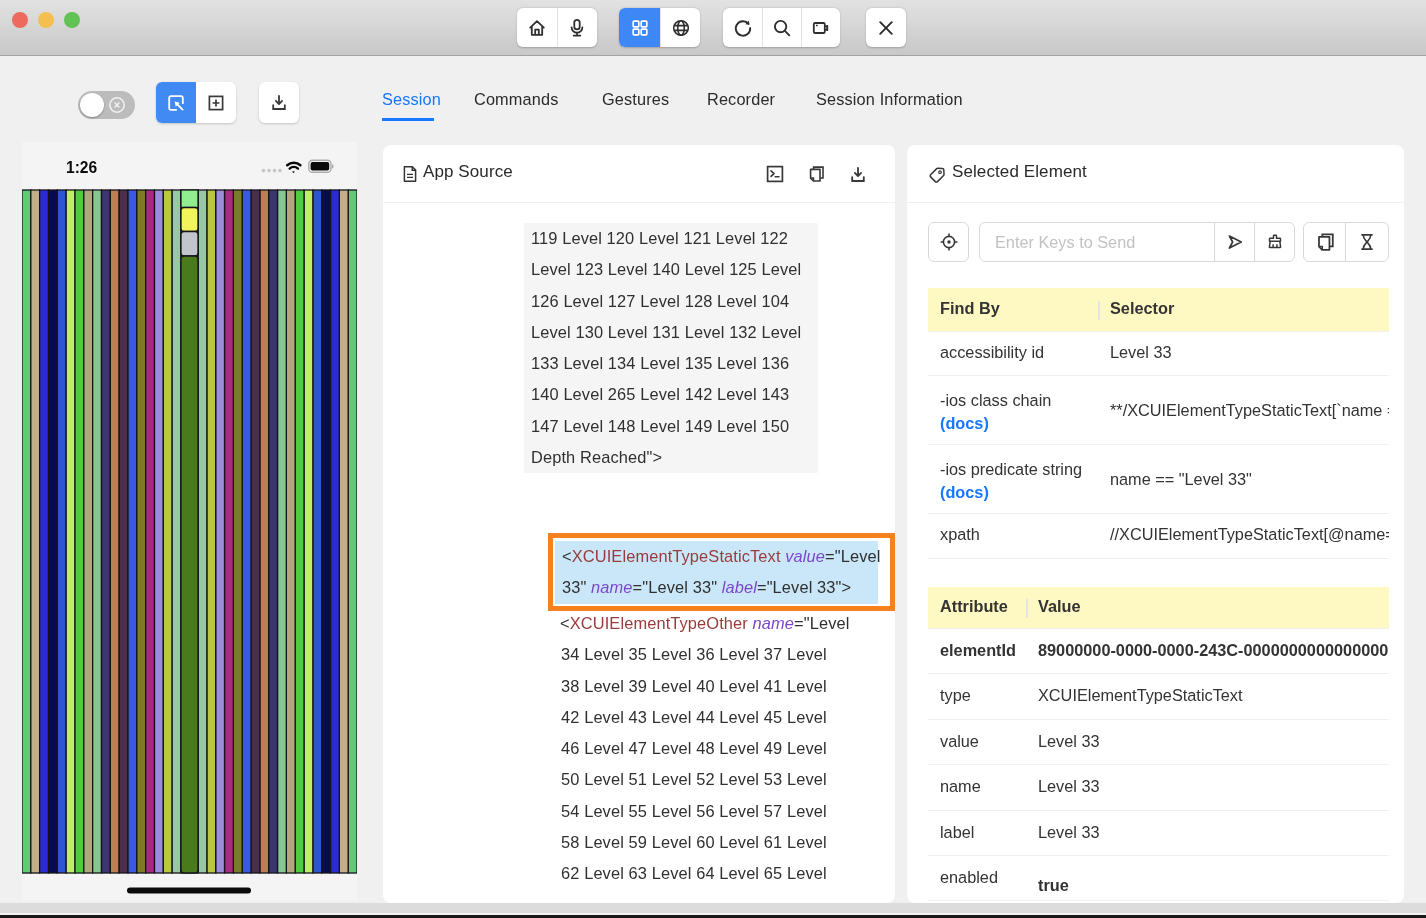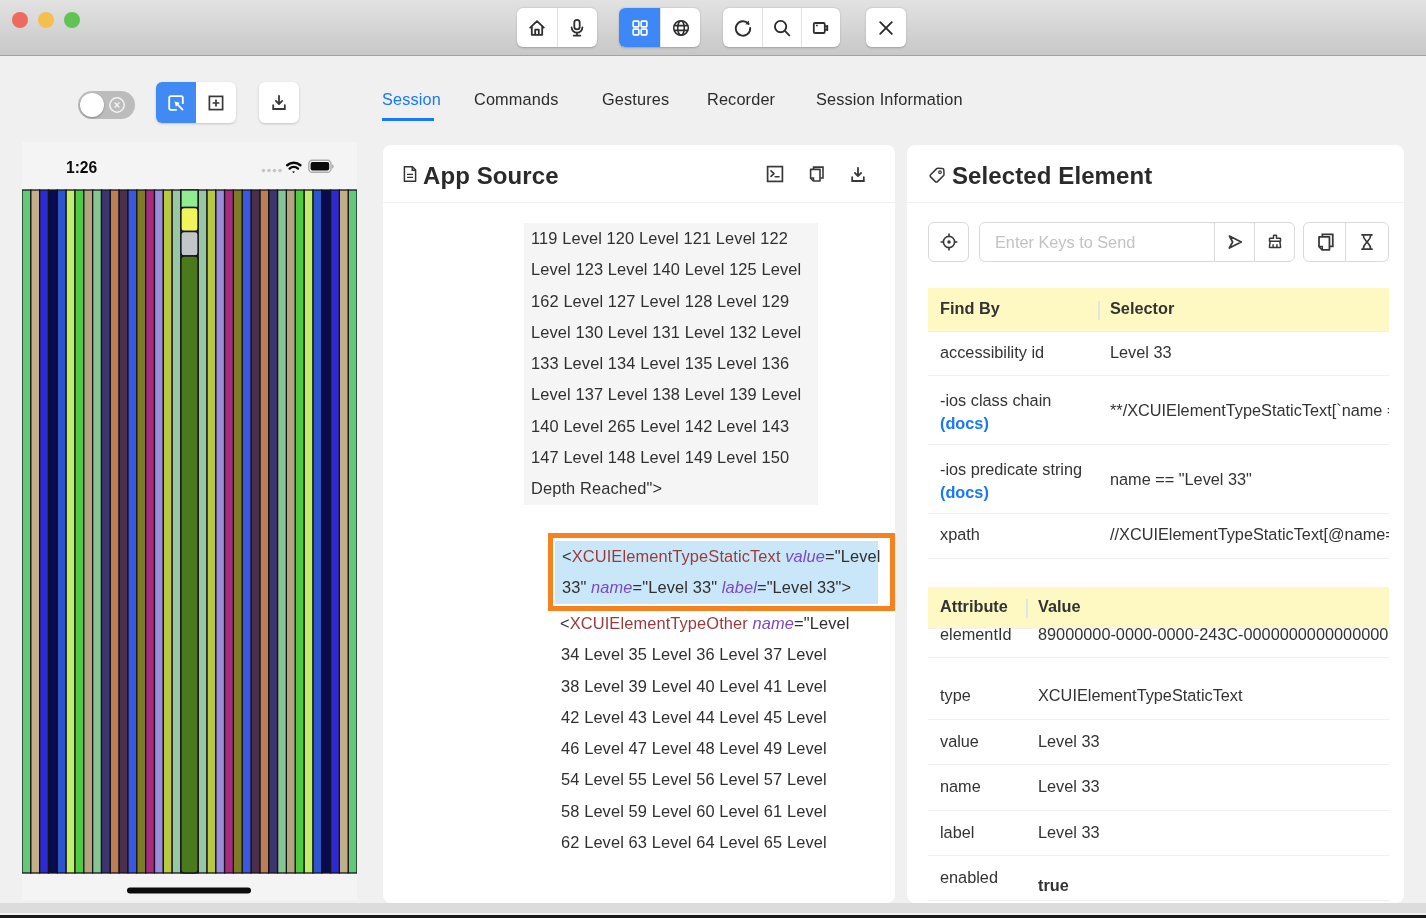--- a/index.html
+++ b/index.html
@@ -10,21 +10,21 @@
   background:linear-gradient(#e2e2e2,#c8c8c8); border-bottom:1px solid #a2a2a2; }
 .light { position:absolute; top:12px; width:16px; height:16px; border-radius:50%; }
 .tbgroup { position:absolute; top:8px; height:39px; background:#fff; border-radius:6px;
   box-shadow:0 0.5px 2px rgba(0,0,0,0.22); display:flex; overflow:hidden; }
 .tbcell { height:100%; display:flex; align-items:center; justify-content:center; }
 .tbcell + .tbcell { border-left:1px solid #e2e2e2; }
 .tbcell.blue { background:#3e87f6; }
 
 .panel { position:absolute; background:#fff; border-radius:8px; top:145px; height:758px; overflow:hidden; }
 .phead { position:absolute; left:0; top:0; right:0; height:58px; border-bottom:1px solid #f0f0f0; }
-.ptitle { position:absolute; top:17px; font-size:24px; font-weight:bold; color:#2a2a2a; letter-spacing:0.1px; }
+.ptitle { position:absolute; top:17px; font-size:17px; font-weight:normal; color:#2a2a2a; letter-spacing:0.1px; }
 
 .tab { position:absolute; top:90px; font-size:16.3px; color:#2b2b2b; white-space:nowrap; letter-spacing:0.15px; }
 
 .treetext { font-size:16.4px; color:#303030; line-height:31.3px; white-space:nowrap; letter-spacing:0.12px; }
 .tag { color:#9a3b3b; }
 .attr { color:#7b48c8; font-style:italic; }
 
 .trow { position:absolute; left:0; width:461px; border-bottom:1px solid #f0f0f0; overflow:hidden; }
 .tcell { position:absolute; font-size:16.3px; color:#333; white-space:nowrap; }
 .thead-bg { background:#fef9c3; }
@@ -206,40 +206,40 @@
           <path d="M3.9 13 H6.6 V15.7" fill="none" stroke="#383838" stroke-width="1.3"></path>
         </g>
       </svg></div>
 <div class="abs" style="left:465px; top:20px;"><svg width="20" height="20" viewBox="0 0 20 20" style="">
         <path d="M10 2.8 V10.6 M6.9 7.9 L10 11.1 L13.1 7.9" fill="none" stroke="#383838" stroke-width="1.8" stroke-linejoin="round" stroke-linecap="round"></path>
         <path d="M4.2 12.2 V16 H15.8 V12.2" fill="none" stroke="#383838" stroke-width="1.8" stroke-linecap="round"></path>
       </svg></div>
 <div class="abs treetext" style="left:141px; top:78px; width:294px; padding-left:7px; background:#f5f5f5;">
 <div>119 Level 120 Level 121 Level 122</div>
 <div>Level 123 Level 140 Level 125 Level</div>
-<div>162 Level 127 Level 128 Level 129</div>
+<div>126 Level 127 Level 128 Level 104</div>
 <div>Level 130 Level 131 Level 132 Level</div>
 <div>133 Level 134 Level 135 Level 136</div>
-<div>Level 137 Level 138 Level 139 Level</div>
 <div>140 Level 265 Level 142 Level 143</div>
 <div>147 Level 148 Level 149 Level 150</div>
 <div>Depth Reached"&gt;</div>
 </div>
 <div class="abs" style="left:165px; top:388px; width:347px; height:78px; border:5px solid #f5821f; background:#fff;">
 <div class="treetext" style="position:absolute; left:2px; top:2.5px; right:12px; bottom:2.5px; background:#c9e7f9; padding-left:7px;">
 <div>&lt;<span class="tag">XCUIElementTypeStaticText</span> <span class="attr">value</span>="Level</div>
 <div>33" <span class="attr">name</span>="Level 33" <span class="attr">label</span>="Level 33"&gt;</div>
 </div>
     </div>
 <div class="abs treetext" style="left:177px; top:463px;">
 <div>&lt;<span class="tag">XCUIElementTypeOther</span> <span class="attr">name</span>="Level</div>
 <div style="padding-left:1px;">34 Level 35 Level 36 Level 37 Level</div>
 <div style="padding-left:1px;">38 Level 39 Level 40 Level 41 Level</div>
 <div style="padding-left:1px;">42 Level 43 Level 44 Level 45 Level</div>
 <div style="padding-left:1px;">46 Level 47 Level 48 Level 49 Level</div>
+<div style="padding-left:1px;">50 Level 51 Level 52 Level 53 Level</div>
 <div style="padding-left:1px;">54 Level 55 Level 56 Level 57 Level</div>
 <div style="padding-left:1px;">58 Level 59 Level 60 Level 61 Level</div>
 <div style="padding-left:1px;">62 Level 63 Level 64 Level 65 Level</div>
 </div>
 </div>
 <div class="panel" style="left:907px; width:497px;">
 <div class="phead"></div>
 <div class="abs" style="left:21px; top:21px;"><svg width="19" height="19" viewBox="0 0 19 19" style="">
         <path d="M2.6 8.7 L8.7 2.6 C9 2.3 9.4 2.15 9.8 2.17 L14.3 2.4 C15.1 2.44 15.75 3.1 15.8 3.9 L16 8.4 C16.03 8.8 15.9 9.2 15.6 9.5 L9.5 15.6 C8.9 16.2 7.9 16.2 7.3 15.6 L2.6 10.9 C2 10.3 2 9.3 2.6 8.7 Z" fill="none" stroke="#383838" stroke-width="1.5"></path>
         <circle cx="12" cy="6.2" r="1.3" fill="none" stroke="#383838" stroke-width="1.2"></circle>
@@ -304,21 +304,21 @@
 <div class="tcell" style="left:12px; top:11px;">xpath</div>
 <div class="tcell" style="left:182px; top:11px;">//XCUIElementTypeStaticText[@name="Level 33"]</div>
 </div>
 </div>
 <div class="abs" style="left:21px; top:442px; width:461px;">
 <div class="trow thead-bg" style="top:0; height:42px;">
 <div class="tcell bold" style="left:12px; top:10px;">Attribute</div>
 <div class="tcell bold" style="left:110px; top:10px;">Value</div>
 <div class="abs" style="left:98px; top:12px; width:1.5px; height:19px; background:#e4e4e4;"></div>
 </div>
-<div class="trow" style="top:26px; height:45.4px;">
+<div class="trow" style="top:42px; height:45.4px;font-weight:bold;">
 <div class="tcell" style="left:12px; top:12px;">elementId</div>
 <div class="tcell" style="left:110px; top:12px;">89000000-0000-0000-243C-0000000000000000</div>
 </div>
 <div class="trow" style="top:87.4px; height:45.4px;">
 <div class="tcell" style="left:12px; top:12px;">type</div>
 <div class="tcell" style="left:110px; top:12px;">XCUIElementTypeStaticText</div>
 </div>
 <div class="trow" style="top:132.8px; height:45.4px;">
 <div class="tcell" style="left:12px; top:12px;">value</div>
 <div class="tcell" style="left:110px; top:12px;">Level 33</div>

